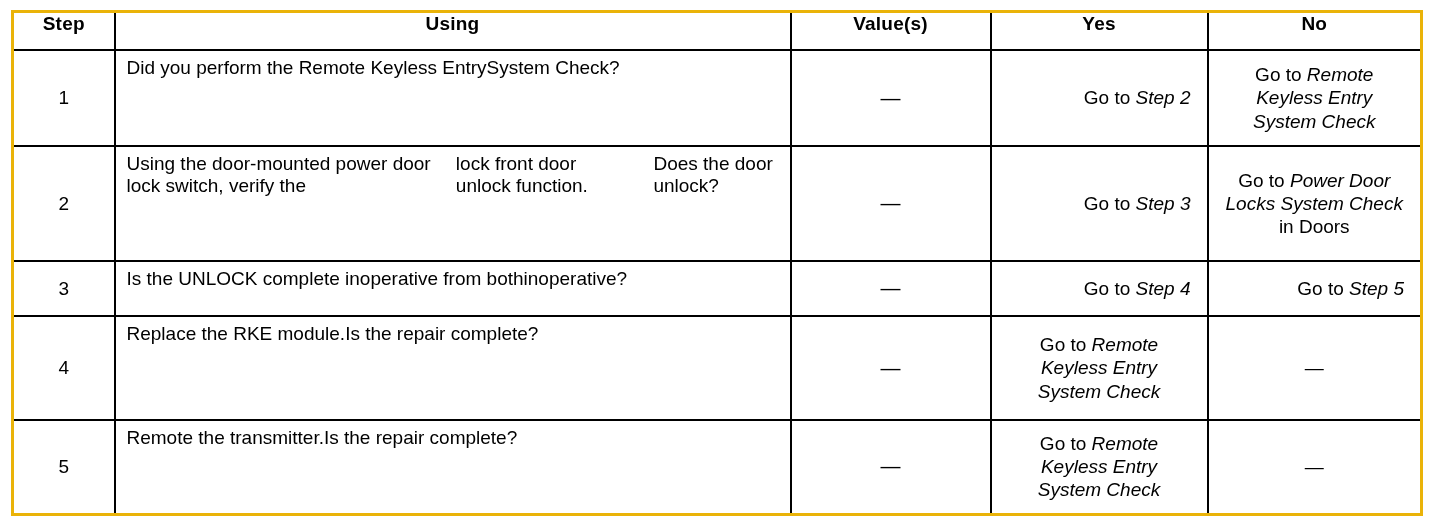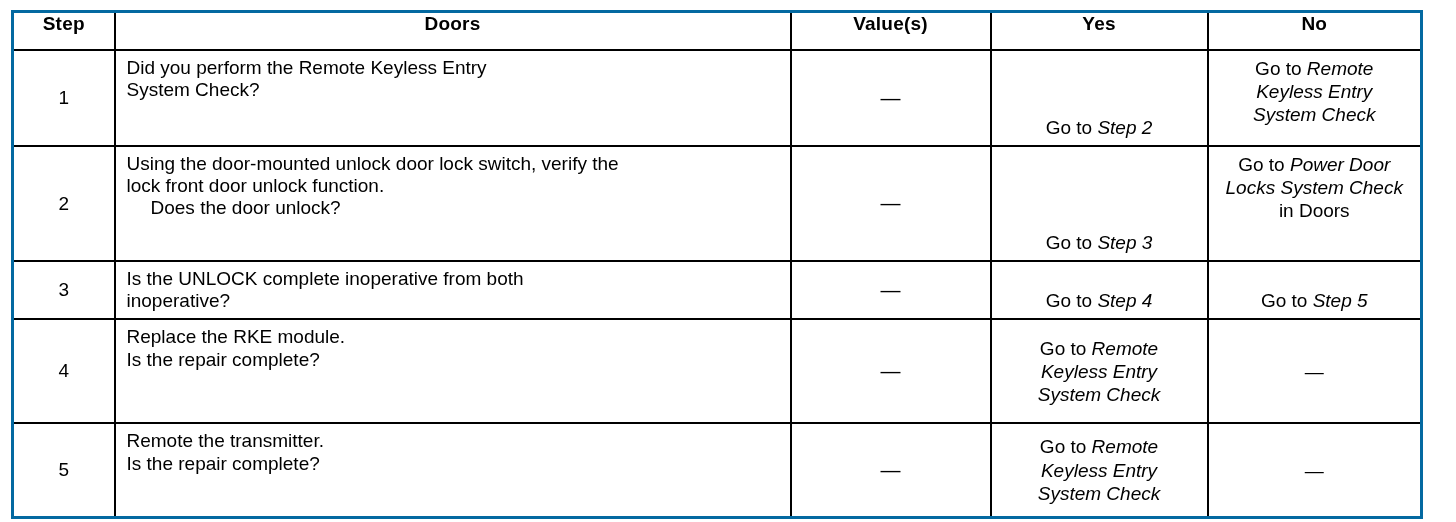--- a/index.html
+++ b/index.html
@@ -34,21 +34,21 @@
   table.diag th,
   table.diag td {
     border: 2px solid #000000;
     padding: 0;
     vertical-align: top;
     background: #ffffff;
   }
 
   
   table.diag {
-    border: 3px solid #0369a1;
+    border: 3px solid #eab308;
   }
 
   
   col.c-step   { width: 102px; }
   col.c-action { width: 676px; }
   col.c-value  { width: 200px; }
   col.c-yes    { width: 217px; }
   col.c-no     { width: 214px; }
 
   
@@ -60,21 +60,21 @@
     vertical-align: middle;
     letter-spacing: 0.2px;
   }
 
   
   td .cell {
     box-sizing: border-box;
     width: 100%;
     height: 100%;
     display: flex;
-    flex-direction: column;
+    flex-direction: row;
   }
 
   td.step-cell .cell {
     align-items: center;
     justify-content: center;
     font-size: 19px;
   }
 
   td.action-cell .cell {
     justify-content: flex-start;
@@ -126,21 +126,21 @@
     <colgroup>
       <col class="c-step">
       <col class="c-action">
       <col class="c-value">
       <col class="c-yes">
       <col class="c-no">
     </colgroup>
     <thead>
       <tr>
         <th>Step</th>
-        <th>Doors</th>
+        <th>Using</th>
         <th>Value(s)</th>
         <th>Yes</th>
         <th>No</th>
       </tr>
     </thead>
     <tbody>
 
       <tr class="r1">
         <td class="step-cell">
           <div class="cell">
@@ -171,21 +171,21 @@
       </tr>
 
       <tr class="r2">
         <td class="step-cell">
           <div class="cell">
               <span>2</span>
             </div>
         </td>
         <td class="action-cell">
           <div class="cell v-top">
-            <p class="para">Using the door-mounted unlock door lock switch, verify the</p>
+            <p class="para">Using the door-mounted power door lock switch, verify the</p>
             <p class="para">lock front door unlock function.</p>
             <p class="para gap-sm">Does the door unlock?</p>
           </div>
         </td>
         <td class="value-cell">
           <div class="cell">
               <span class="dash">—</span>
             </div>
         </td>
         <td class="yesno-cell">

